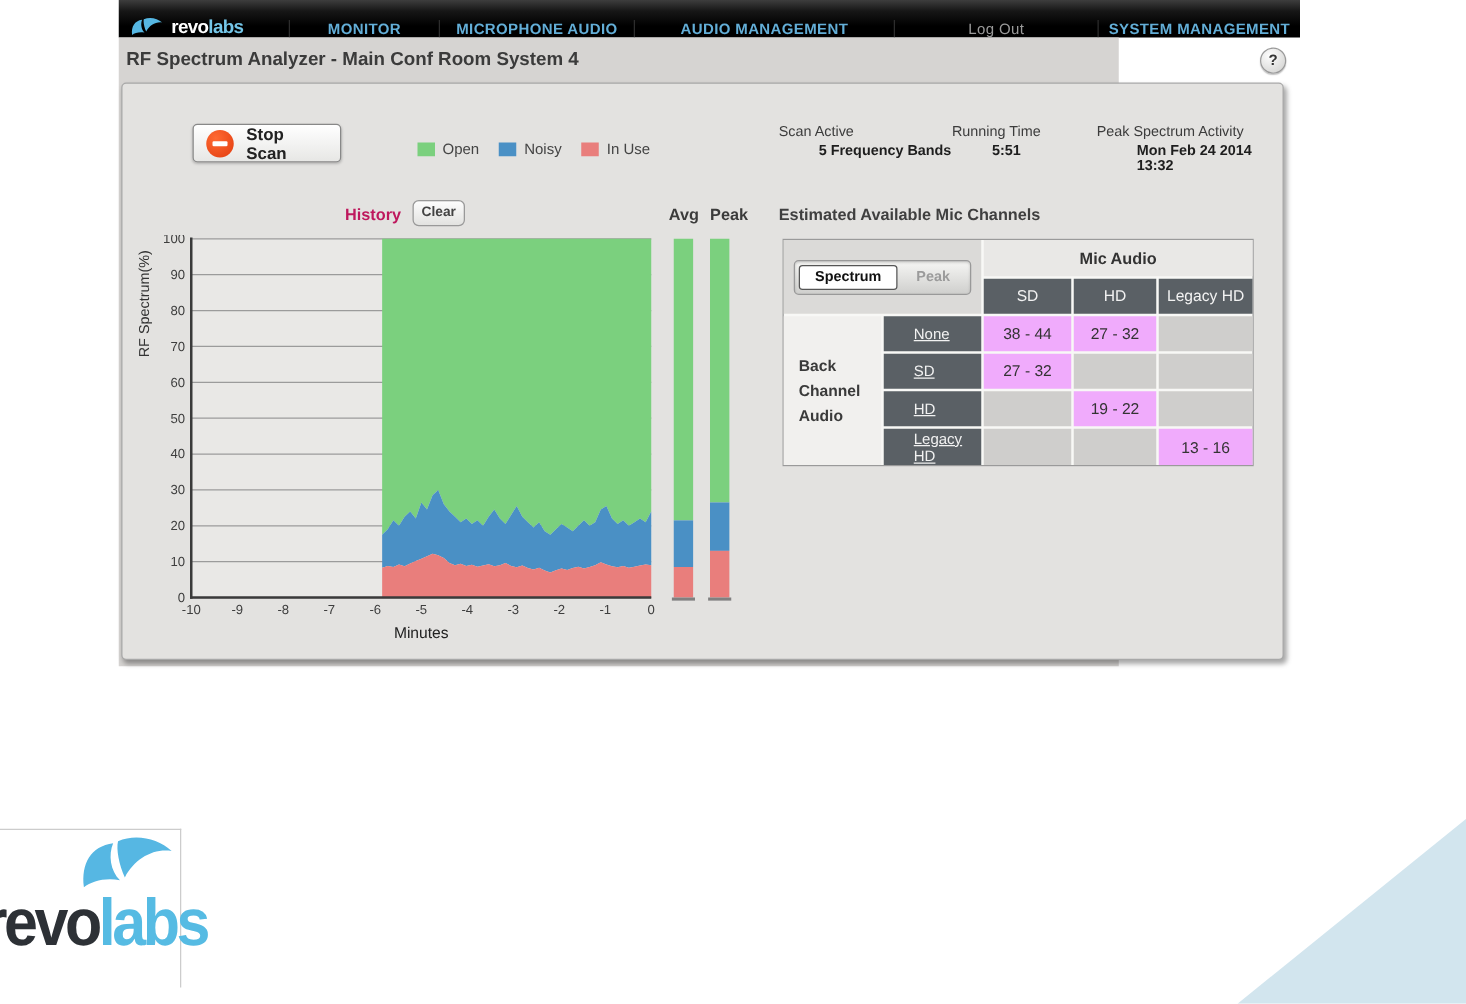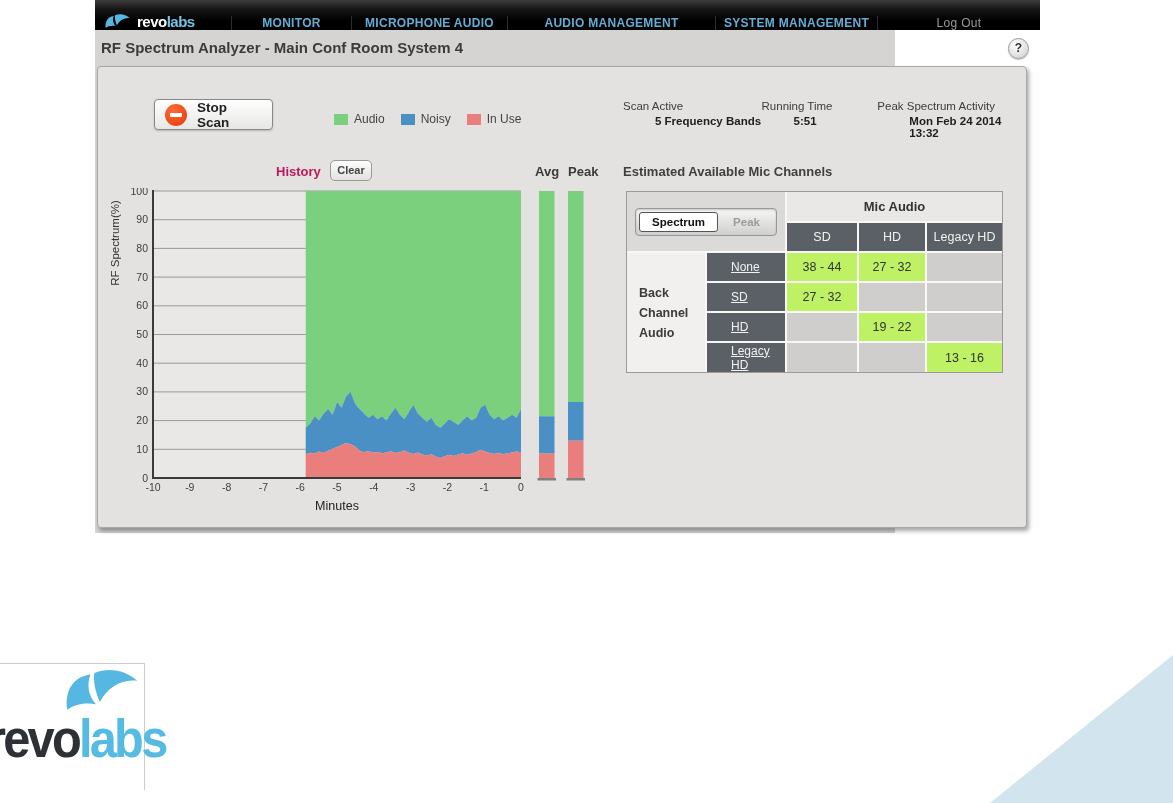--- a/index.html
+++ b/index.html
@@ -62,21 +62,21 @@
   .mic-table{position:absolute;left:528px;top:124px;width:377px;height:182px;display:grid;
     grid-template-columns:78px 78px 70px 66px 75px;grid-template-rows:29px 28px 28px 28px 28px 29px;
     gap:2px;background:#f8f8f6;border:1px solid #9a9a9a;}
   .cell-toggle{grid-column:1/3;grid-row:1/3;background:#dbdad8;display:flex;align-items:center;justify-content:center;}
   .cell-micaudio{grid-column:3/6;grid-row:1;background:#e9e8e6;font-weight:bold;font-size:13px;color:#333;
     display:flex;align-items:center;justify-content:center;}
   .cell-colhdr{background:#5a6065;color:#f2f2f2;font-size:12.5px;display:flex;align-items:center;justify-content:center;}
   .cell-bca{grid-column:1;grid-row:3/7;background:#f1f0ee;font-weight:bold;font-size:12.5px;color:#3a3a3a;
     display:flex;align-items:center;padding-left:12px;line-height:1.6;}
   .cell-rowhdr{background:#5a6065;color:#f2f2f2;font-size:12px;display:flex;align-items:center;padding-left:24px;text-decoration:underline;}
-  .val-cell{background:#bef264;font-size:12.5px;color:#333;display:flex;align-items:center;justify-content:center;}
+  .val-cell{background:#f0abfc;font-size:12.5px;color:#333;display:flex;align-items:center;justify-content:center;}
   .val-cell.empty{background:#cfcecc;}
   .toggle-group{border:1px solid #999;border-radius:4px;background:linear-gradient(#f6f6f4,#cfcfcd);
     padding:3px;display:flex;gap:2px;box-shadow:inset 0 1px 2px rgba(0,0,0,.2);}
   .toggle-btn{font-size:11.5px;font-weight:bold;padding:3px 12px;border-radius:3px;cursor:pointer;}
   .toggle-btn.active{background:#fff;border:1px solid #555;color:#111;}
   .toggle-btn.inactive{border:1px solid transparent;color:#9b9b9b;}
 
   
   .footer-logo{position:absolute;left:0;top:663px;width:145px;height:127px;background:#fff;
     border-top:1px solid #ccc;border-right:1px solid #ccc;overflow:visible;}
@@ -102,39 +102,39 @@
 <div class="navbar">
   <div class="nav-logo">
     <svg viewBox="0 0 100 56">
         <use href="#revoflag"></use>
       </svg>
     <span class="nav-logo-text"><span>revo</span><span class="labs">labs</span></span>
   </div>
   <div class="nav-item nw1">MONITOR</div>
   <div class="nav-item nw2">MICROPHONE AUDIO</div>
   <div class="nav-item nw3">AUDIO MANAGEMENT</div>
+  <div class="nav-item nav-logout">Log Out</div>
   <div class="nav-item nw4">SYSTEM MANAGEMENT</div>
-  <div class="nav-item nav-logout">Log Out</div>
 </div>
 
 <div class="content">
   <div class="page-title">RF Spectrum Analyzer - Main Conf Room System 4</div>
   <div class="help-btn">?</div>
 
   <div class="panel">
 
     <div class="stop-scan-btn">
       <span class="stop-icon"></span>
       <span>Stop Scan</span>
     </div>
 
     <div class="legend">
       <div class="legend-item">
         <span class="legend-swatch" style="background: rgb(123, 208, 126);"></span>
-        <span>Audio</span>
+        <span>Open</span>
       </div>
       <div class="legend-item">
         <span class="legend-swatch" style="background: rgb(74, 144, 197);"></span>
         <span>Noisy</span>
       </div>
       <div class="legend-item">
         <span class="legend-swatch" style="background: rgb(233, 126, 124);"></span>
         <span>In Use</span>
       </div>
     </div>

